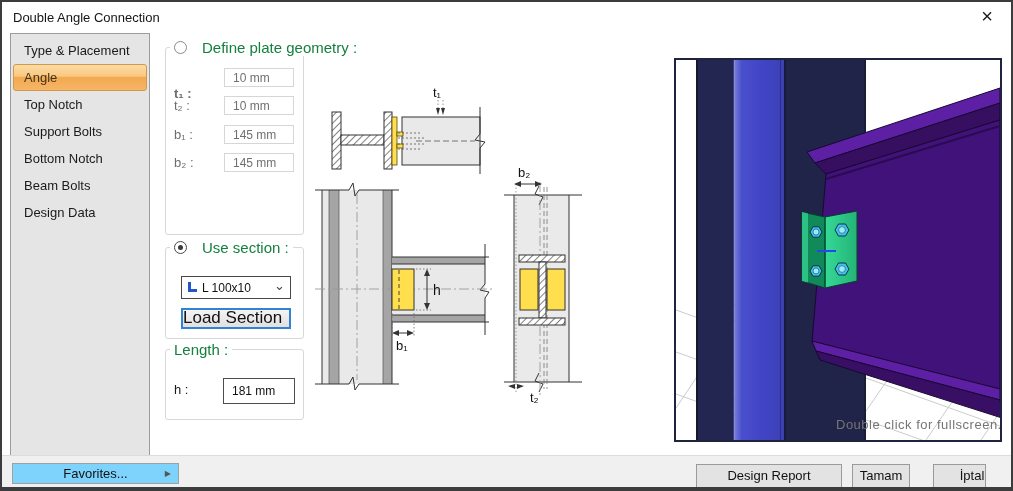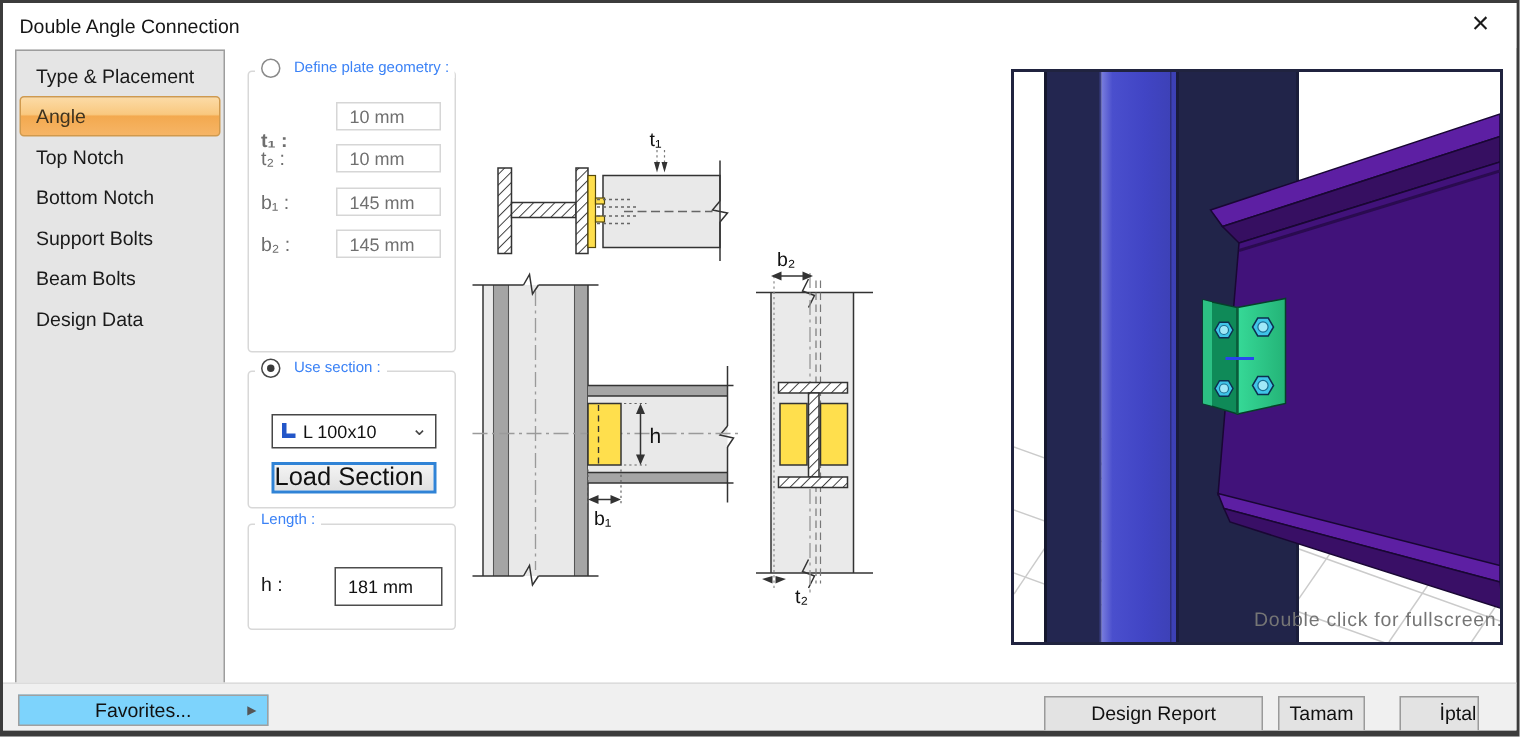--- a/index.html
+++ b/index.html
@@ -17,21 +17,21 @@
   #sidebar{position:absolute;left:8px;top:31px;width:140px;height:424px;background:#e5e5e5;
     border:1px solid #9d9d9d;padding-top:3px;}
   .side-item{height:27px;line-height:26px;padding-left:10px;font-size:13px;color:#1a1a1a;
     margin:0 2px;border:1px solid transparent;}
   .side-item.selected{
     background:linear-gradient(180deg,#fcdba6 0%,#f9c87f 45%,#f3a94f 50%,#f6b566 100%);
     border:1px solid #d09a4e;border-radius:3px;color:#3f3420;}
   
   .grp{position:absolute;border:1px solid #d8d8d8;border-radius:3px;background:transparent;}
   .grp-cap{position:absolute;top:-9px;left:4px;background:#fff;padding:0 4px;display:flex;
-    align-items:center;gap:9px;font-size:10px;color:#3b82f6;white-space:nowrap;}
+    align-items:center;gap:15px;font-size:15px;color:#15803d;white-space:nowrap;}
   .radio{width:13px;height:13px;border-radius:50%;border:1px solid #8a8a8a;background:#fff;
     position:relative;flex:0 0 auto;}
   .radio.checked{border-color:#474747;}
   .radio.checked::after{content:"";position:absolute;left:3px;top:3px;width:5px;height:5px;
     border-radius:50%;background:#3a3a3a;}
   .f-label{position:absolute;left:8px;font-size:13px;color:#6e6e6e;}
   .f-label.dark{color:#1a1a1a;}
   .f-input{position:absolute;width:70px;height:19px;border:1px solid #d6d6d6;background:#fff;
     font-size:12px;color:#707070;padding:0 0 0 8px;outline:none;}
   .f-input.enabled{border:1px solid #4d4d4d;color:#111;height:26px;}
@@ -51,39 +51,39 @@
   .btn{position:absolute;background:#e3e3e3;border:1px solid #9a9a9a;font-size:13px;
     color:#111;text-align:center;}
   #favorites-btn{left:10px;top:7px;width:167px;height:21px;line-height:19px;background:#7dd3fc;
     border-color:#a0a0a0;}
   #fav-arrow{position:absolute;right:7px;top:0;font-size:8px;color:#555;line-height:19px;}
   #design-report-btn{left:694px;top:8px;width:146px;height:24px;line-height:22px;}
   #ok-btn{left:850px;top:8px;width:58px;height:24px;line-height:22px;}
   #cancel-btn{left:931px;top:8px;width:53px;height:24px;line-height:22px;padding-left:25px;}
   
   #diagram-svg{position:absolute;left:310px;top:35px;}
-  #viewport{position:absolute;left:672px;top:44px;width:328px;height:384px;
+  #viewport{position:absolute;left:672px;top:56px;width:328px;height:384px;
     border:2px solid #20233f;background:#fff;}
 </style>
 </head>
 <body>
 
 <div id="dialog">
 
   <div id="titlebar">
     <div id="title">Double Angle Connection</div>
     <div id="close-btn">×</div>
   </div>
 
   <div id="sidebar">
     <div class="side-item">Type &amp; Placement</div>
     <div class="side-item selected">Angle</div>
     <div class="side-item">Top Notch</div>
+    <div class="side-item">Support Bolts</div>
     <div class="side-item">Bottom Notch</div>
-    <div class="side-item">Support Bolts</div>
     <div class="side-item">Beam Bolts</div>
     <div class="side-item">Design Data</div>
   </div>
 
   <div class="grp" style="left:163px;top:45px;width:139px;height:188px;">
     <div class="grp-cap">
       <span class="radio"></span>
       <span>Define plate geometry :</span>
     </div>
     <span class="f-label" style="top:38px;font-weight:bold;">t₁ :</span>

